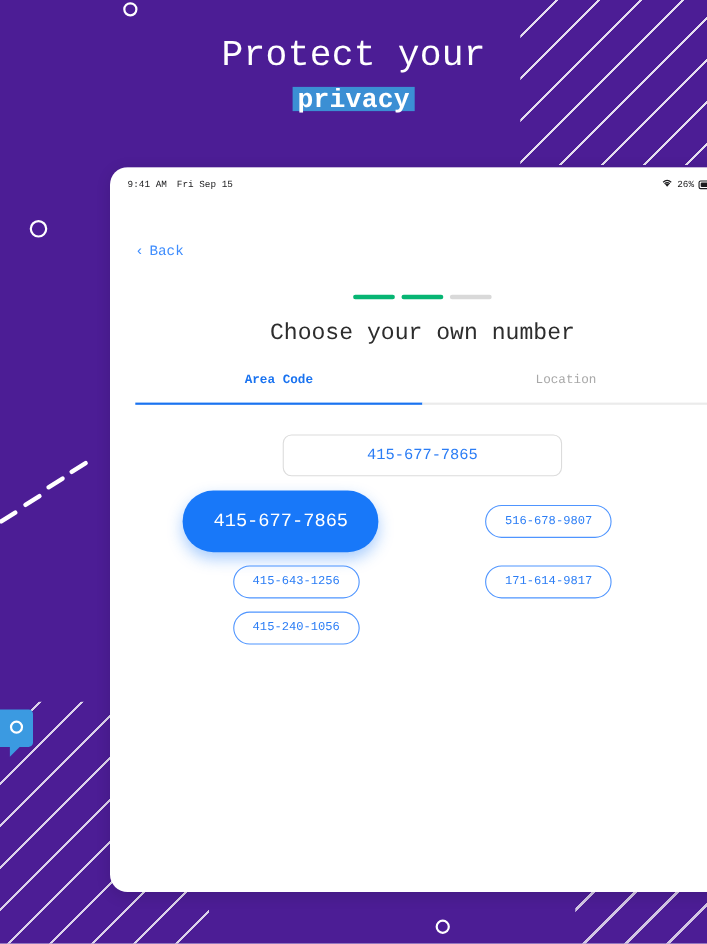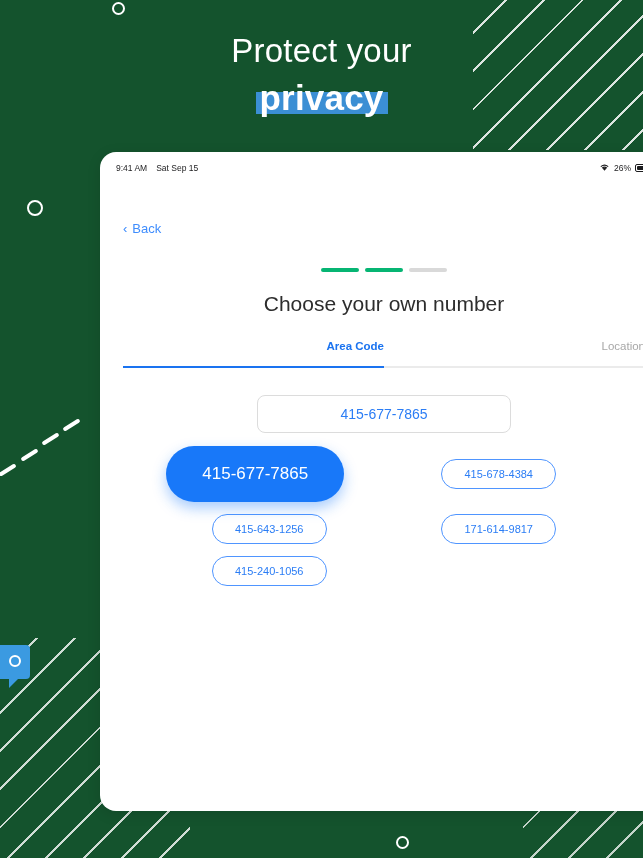--- a/index.html
+++ b/index.html
@@ -8,22 +8,23 @@
     width: 643px;
     height: 858px;
     overflow: hidden;
     font-family: "Liberation Sans", sans-serif;
   }
 
   #stage {
     position: relative;
     width: 643px;
     height: 858px;
-    background: #14532d;
+    background: #4c1d95;
     overflow: hidden;
+    font-family: Liberation Mono, monospace;
   }
 
   
   .deco { position: absolute; pointer-events: none; }
 
   .hatch-tr {
     top: -10px; right: -20px;
     width: 190px; height: 160px;
     background-image: repeating-linear-gradient(
       -45deg,
@@ -140,21 +141,21 @@
     left: -4px;
     right: -4px;
     bottom: 4px;
     height: 22px;
     background: #3b8fd4;
     z-index: 0;
   }
   .headline .line2 {
     position: relative;
     z-index: 1;
-    font-size: 35px;
+    font-size: 24px;
     font-weight: bold;
     letter-spacing: 0.2px;
     text-align: center;
   }
 
   
   .tablet {
     position: absolute;
     left: 88px;
     top: 152px;
@@ -238,21 +239,21 @@
   }
 
   
   .tabs {
     margin-top: 24px;
     padding: 0 18px;
     display: flex;
   }
   .tab {
     flex: 1;
-    text-align: right;
+    text-align: center;
     font-size: 11.5px;
     padding-bottom: 14px;
     color: #a8a8a8;
     border-bottom: 2.5px solid #ebebeb;
   }
   .tab.active {
     color: #1a73f0;
     font-weight: bold;
     border-bottom-color: #1a73f0;
   }
@@ -352,21 +353,21 @@
       <span class="line2">privacy</span>
     </span>
   </div>
 
   <div class="tablet">
     <div class="screen">
 
       <div class="statusbar">
         <div class="sb-left">
           <span>9:41 AM</span>
-          <span>Sat Sep 15</span>
+          <span>Fri Sep 15</span>
         </div>
         <div class="sb-right">
           <span>
             <svg width="11" height="9" viewBox="0 0 11 9">
               <path d="M5.5 7.8 3.6 5.6a3 3 0 0 1 3.8 0z" fill="#1c1c1e"></path>
               <path d="M1.8 3.6a5.8 5.8 0 0 1 7.4 0" fill="none" stroke="#1c1c1e" stroke-width="1.1"></path>
               <path d="M3.1 5.1a3.8 3.8 0 0 1 4.8 0" fill="none" stroke="#1c1c1e" stroke-width="1.1"></path>
             </svg>
           </span>
           <span>26%</span>
@@ -393,21 +394,21 @@
         <div class="tab active">Area Code</div>
         <div class="tab">Location</div>
       </div>
 
       <div class="field-wrap">
         <div class="number-field" placeholder="415-677-7865">415-677-7865</div>
       </div>
 
       <div class="chips">
         <div class="chip selected">415-677-7865</div>
-        <div class="chip">415-678-4384</div>
+        <div class="chip">516-678-9807</div>
         <div class="chip">415-643-1256</div>
         <div class="chip">171-614-9817</div>
         <div class="chip">415-240-1056</div>
       </div>
 
     </div>
   </div>
 
 </div>
 

